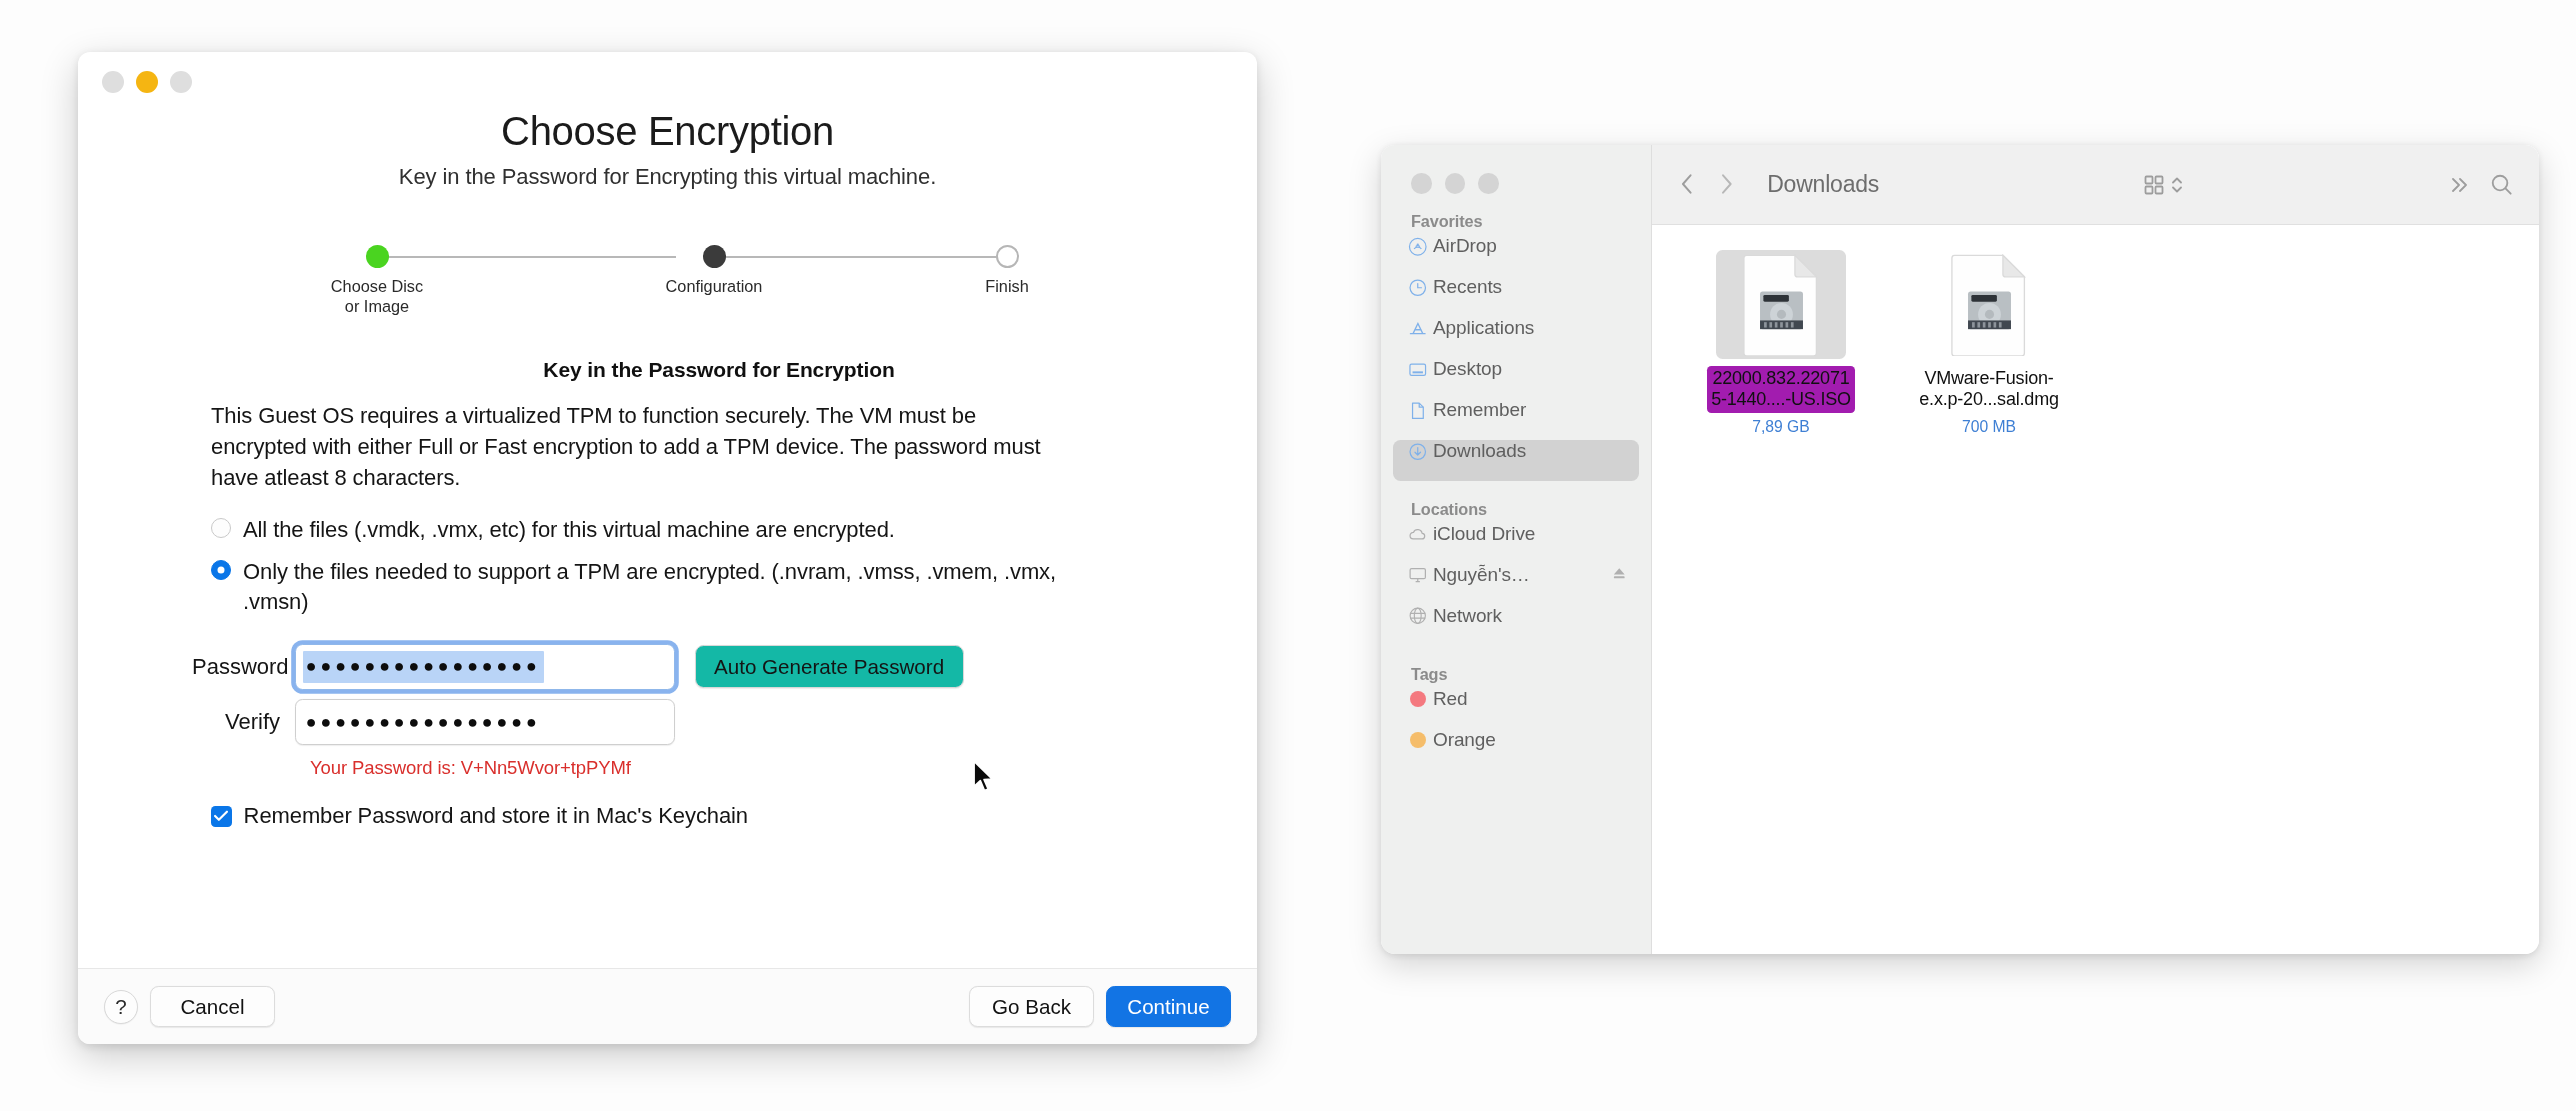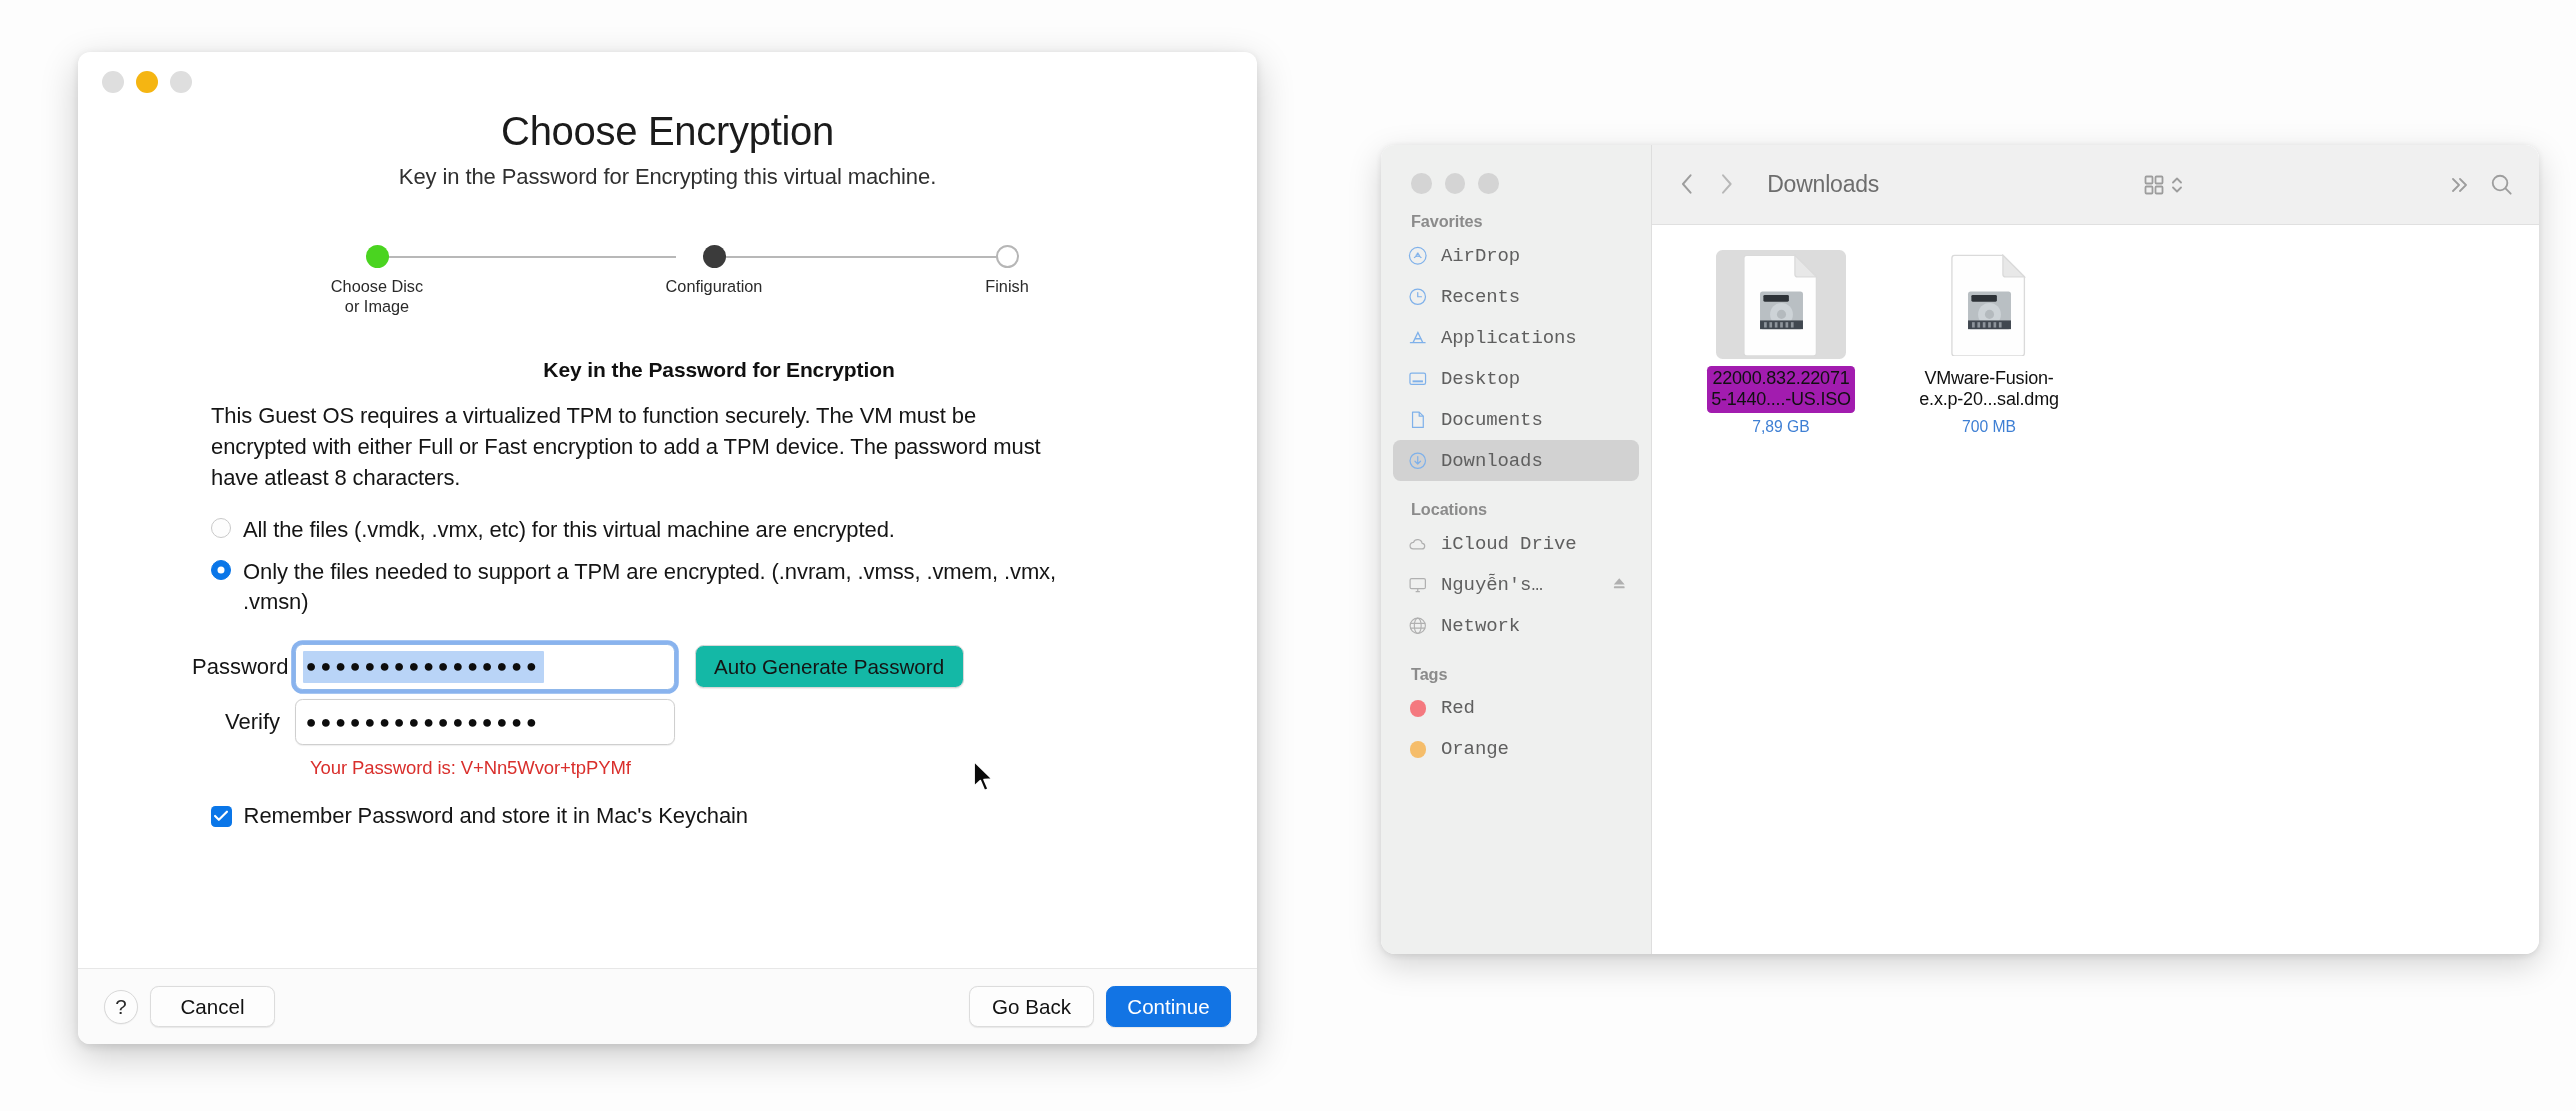--- a/index.html
+++ b/index.html
@@ -165,23 +165,23 @@
     padding: 13px 0 0 0; border-right: 0.5px solid #dedede;
   }
   .ftraffic { display: flex; gap: 13px; padding: 15px 0 0 30px; }
   .ftl { width: 20.6px; height: 20.6px; border-radius: 50%; background: #d4d4d4; }
   .sb-group { margin-top: 18.5px; }
   .sb-head {
     font-size: 16.3px; font-weight: bold; color: #8b8b8b;
     padding-left: 30px; margin-bottom: 4.3px; letter-spacing: -0.1px;
   }
   .sb-item {
-    display: flex; align-items: center; gap: 12px;
+    display: flex; align-items: flex-start; gap: 4px;
     height: 41px; margin: 0 12px; padding-left: 14px;
-    border-radius: 7.6px; cursor: pointer; font-family: Liberation Mono, monospace;
+    border-radius: 7.6px; cursor: pointer;
   }
   .sb-item.active { background: #d2d2d2; }
   .sb-ico { width: 22px; height: 22px; flex: 0 0 22px; display: flex; align-items: center; justify-content: center; }
   .sb-label { font-size: 19px; color: #5f5f5f; letter-spacing: -0.1px; white-space: nowrap; }
   .sb-eject { margin-left: auto; margin-right: 11px; }
   .tagdot { width: 16.3px; height: 16.3px; border-radius: 50%; }
 
   .fmain { flex: 1 1 auto; display: flex; flex-direction: column; background: #ffffff; }
   .ftoolbar {
     height: 80px; flex: 0 0 80px; background: #f0f0f0;
@@ -357,21 +357,21 @@
           <span class="sb-label">Desktop</span>
         </div>
 
         <div class="sb-item">
           <span class="sb-ico">
             <svg width="19.5" height="19.5" viewBox="0 0 24 24" fill="none" stroke="#7fb1ea" stroke-width="1.5" stroke-linejoin="round">
               <path d="M5.6 2.6h8.2l5 5v13.8H5.6z"></path>
                 <path d="M13.8 2.6v5h5"></path>
             </svg>
           </span>
-          <span class="sb-label">Documents</span>
+          <span class="sb-label">Remember</span>
         </div>
 
         <div class="sb-item active">
           <span class="sb-ico">
             <svg width="19.5" height="19.5" viewBox="0 0 24 24" fill="none" stroke="#7fb1ea" stroke-width="1.5" stroke-linecap="round">
               <circle cx="12" cy="12" r="9.5"></circle>
                 <path d="M12 7v9m0 0l-3.4-3.4M12 16l3.4-3.4"></path>
             </svg>
           </span>
           <span class="sb-label">Downloads</span>

